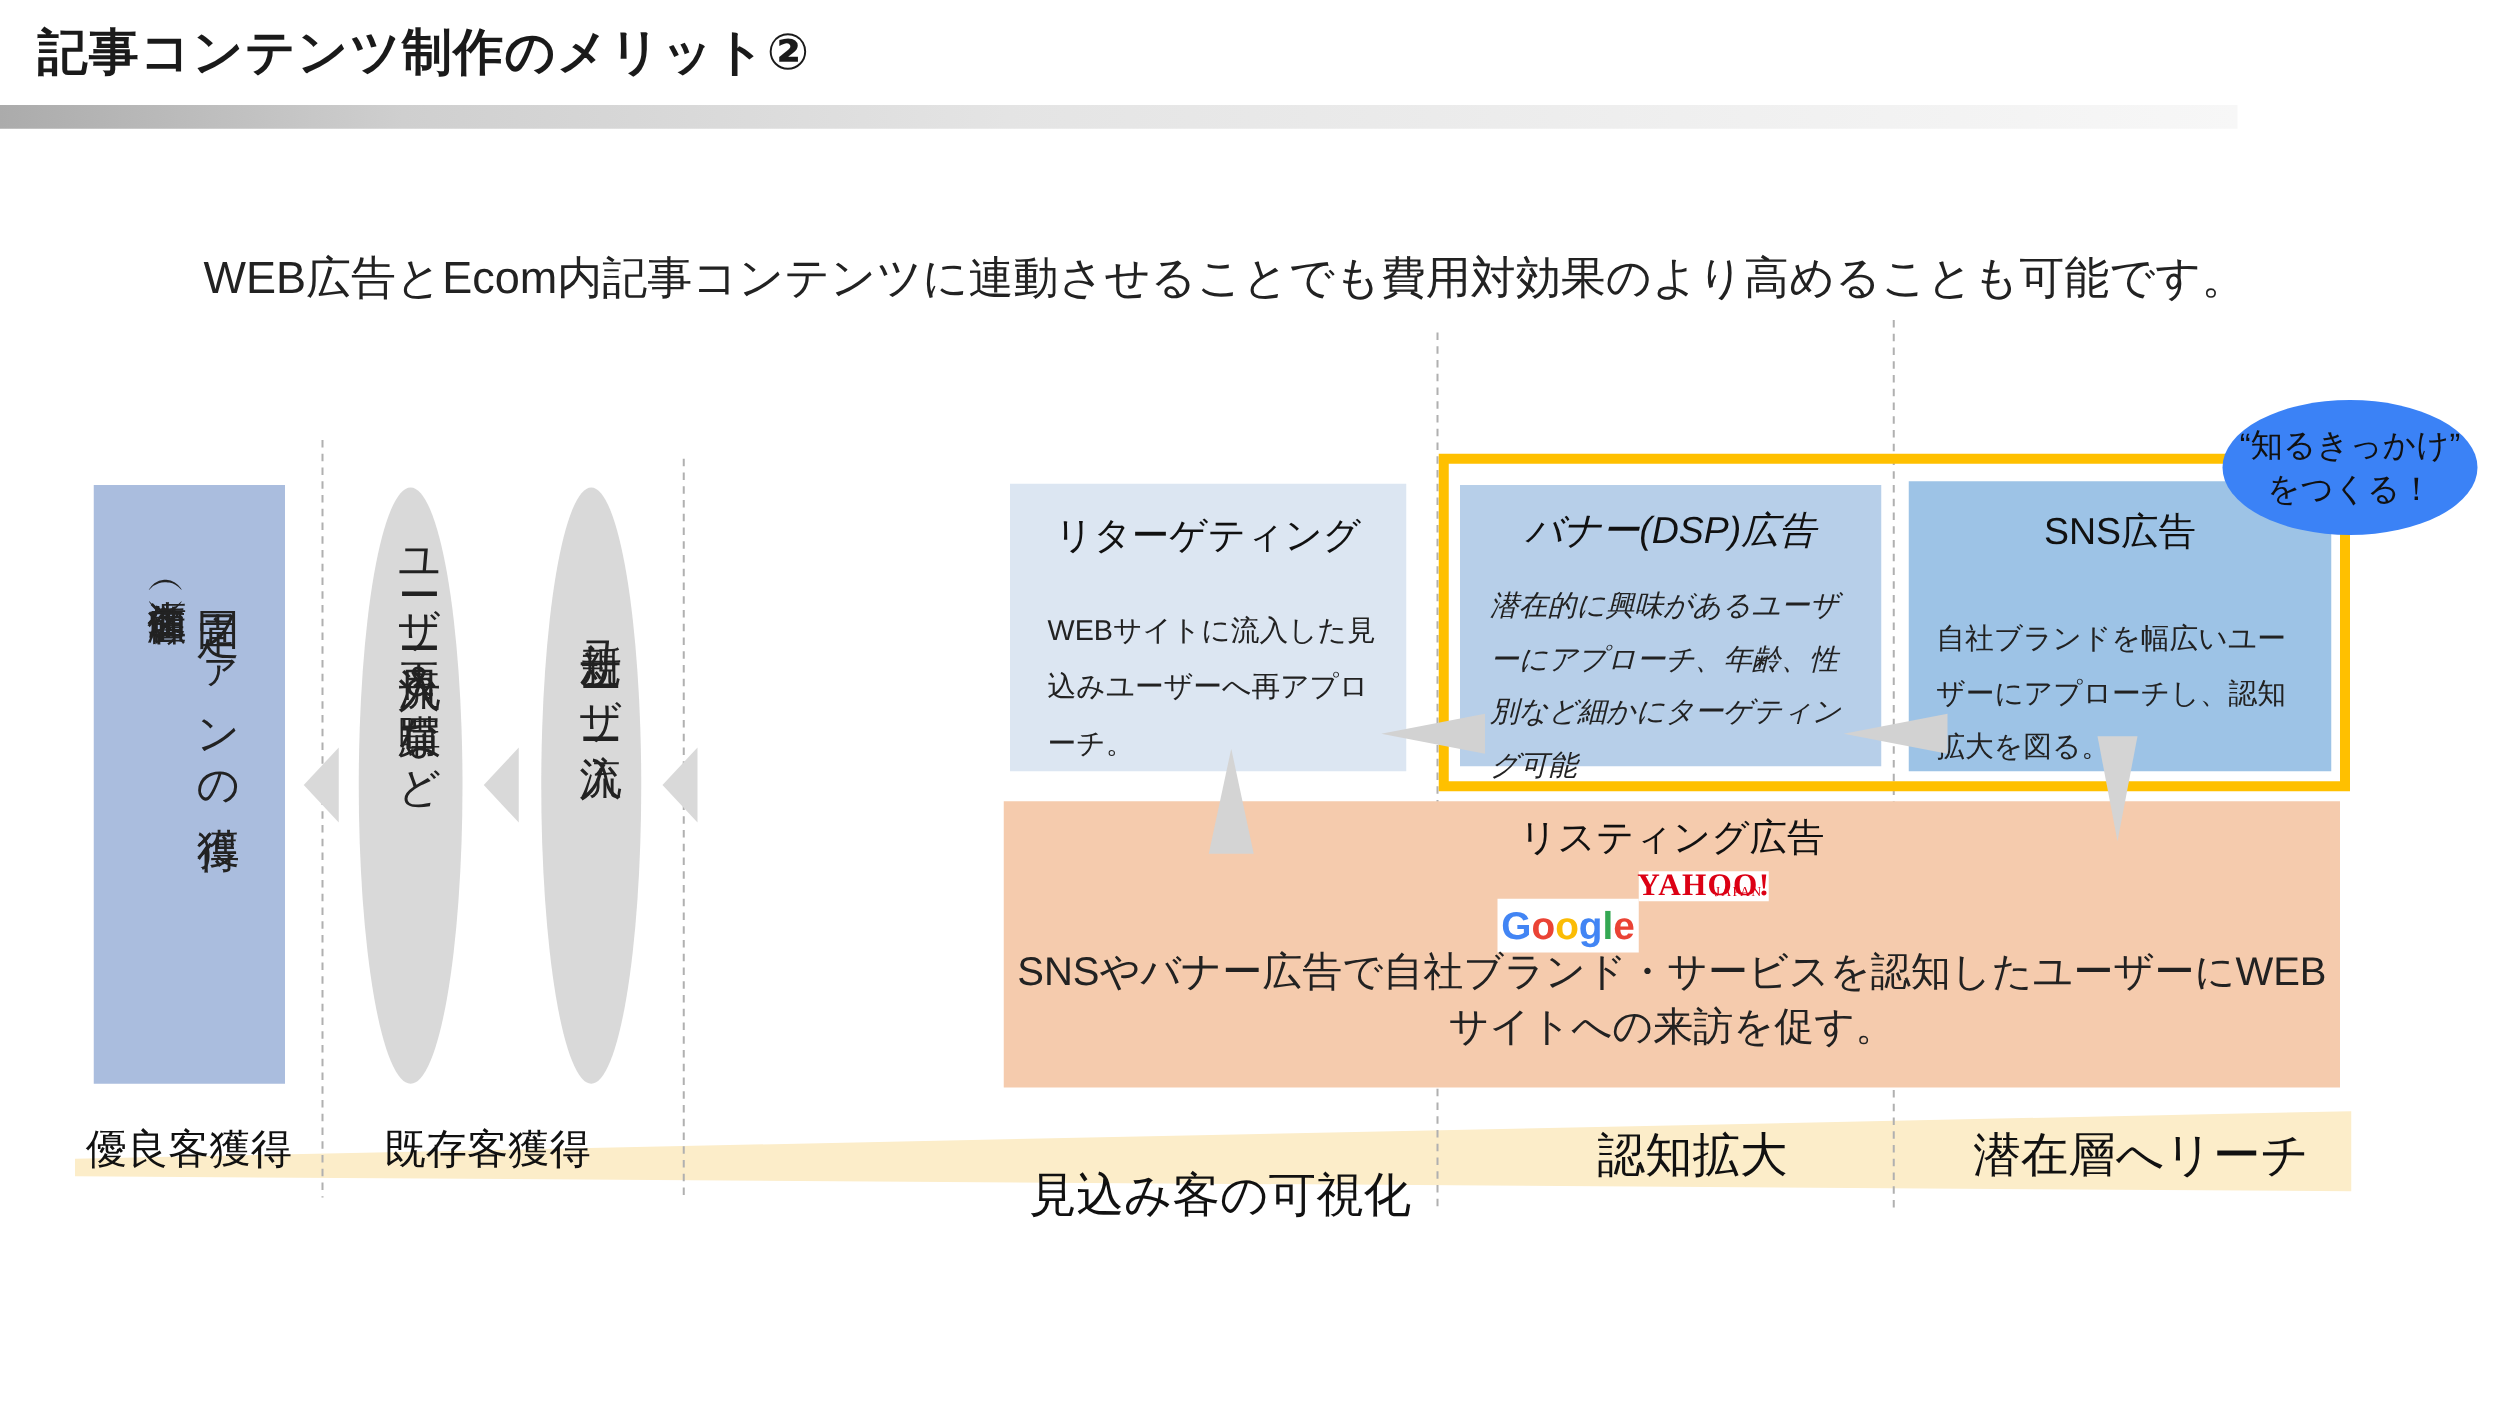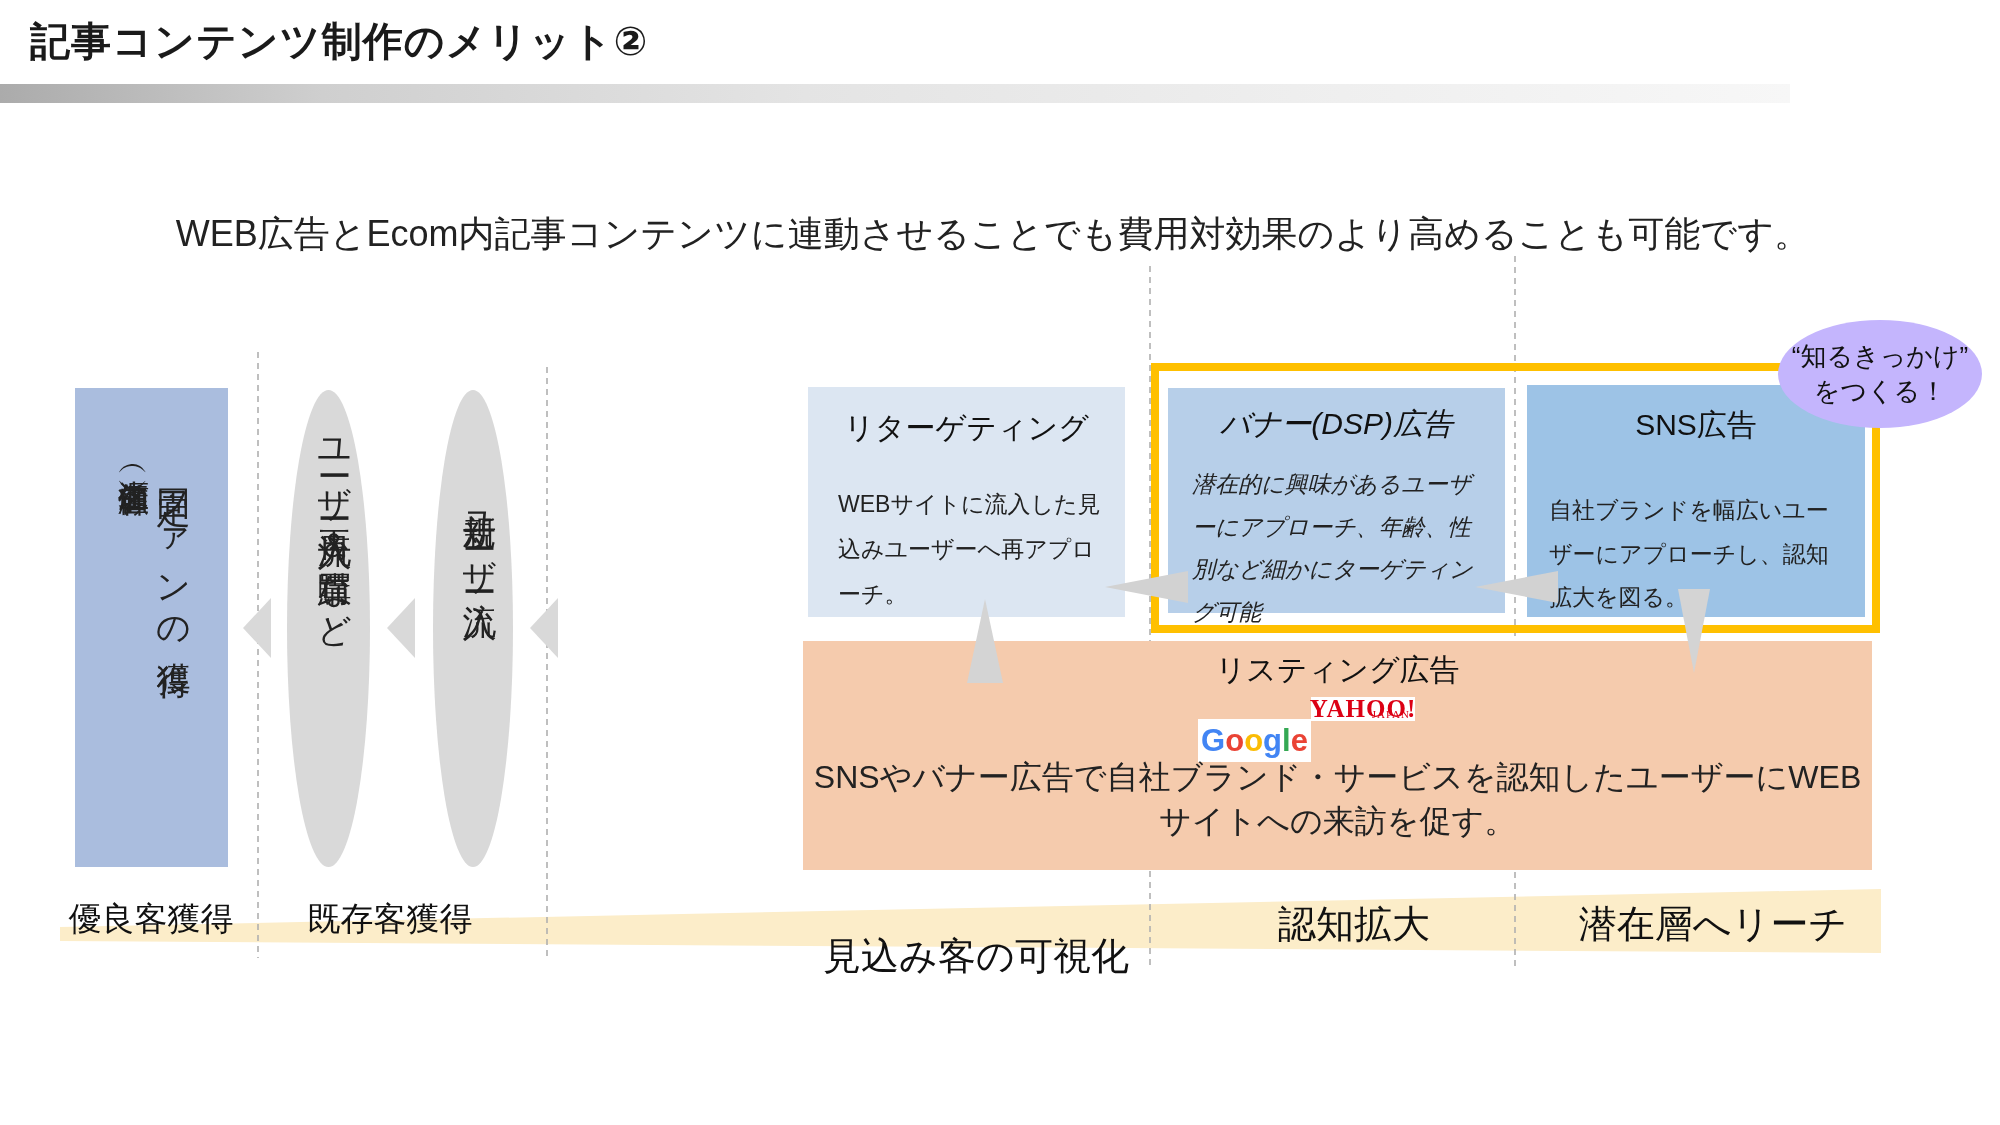--- a/index.html
+++ b/index.html
@@ -5,21 +5,21 @@
   html,body{margin:0;padding:0;background:#fff;}
   #slide{
     position:relative;width:2000px;height:1125px;overflow:hidden;background:#ffffff;
     font-family:"Liberation Sans","DejaVu Sans",sans-serif;color:#1a1a1a;
   }
   .abs{position:absolute;}
   
   #page-title{left:30px;top:14px;font-size:40px;font-weight:bold;letter-spacing:1px;white-space:nowrap;}
   #title-bar{left:0;top:84px;width:1790px;height:19px;
     background:linear-gradient(to right,#ababab 0%,#cfcfcf 18%,#e4e4e4 45%,#efefef 75%,#f7f7f7 100%);}
-  #subtitle{left:150px;top:198px;width:1660px;font-size:36px;text-align:right;white-space:nowrap;color:#222;margin-top:12px;}
+  #subtitle{left:150px;top:198px;width:1660px;font-size:36px;text-align:center;white-space:nowrap;color:#222;}
   
   #underlay,#overlay{left:0;top:0;width:2000px;height:1125px;pointer-events:none;}
   #underlay{z-index:1;} #overlay{z-index:5;}
   
   .vtext{writing-mode:vertical-rl;text-orientation:mixed;white-space:nowrap;color:#222;}
   #fan-box{left:75px;top:388px;width:153px;height:479px;background:#aabdde;z-index:2;}
   #fan-line1{left:151px;top:462px;font-size:34px;letter-spacing:3px;z-index:3;}
   #fan-line2{left:112px;top:455px;font-size:31px;letter-spacing:1px;z-index:3;}
   .gray-ellipse{background:#d9d9d9;border-radius:50%;z-index:2;}
   #ellipse-return{left:287px;top:390px;width:83px;height:477px;}
@@ -32,21 +32,21 @@
   #banner-box{left:1168px;top:388px;width:337px;height:225px;background:#b7cfe9;font-style:italic;}
   #sns-box{left:1527px;top:385px;width:338px;height:232px;background:#9dc3e6;}
   .adbox-title{position:absolute;left:0;width:100%;text-align:center;font-size:30px;color:#111;}
   #retargeting-title{top:21px;} #banner-title{top:16px;} #sns-title{top:20px;}
   .adbox-body{position:absolute;font-size:23px;line-height:1.95;color:#222;}
   #retargeting-body{left:30px;top:95px;width:266px;}
   #banner-body{left:24px;top:75px;width:296px;line-height:1.85;}
   #sns-body{left:22px;top:104px;width:300px;line-height:1.9;}
   
   #highlight-frame{left:1151px;top:363px;width:729px;height:270px;border:8px solid #ffc000;box-sizing:border-box;z-index:4;background:transparent;}
-  #callout{left:1778px;top:320px;width:204px;height:108px;background:#c4b5fd;border-radius:50%;z-index:6;
+  #callout{left:1778px;top:320px;width:204px;height:108px;background:#3b82f6;border-radius:50%;z-index:6;
     display:flex;flex-direction:column;align-items:center;justify-content:center;}
   .callout-line{font-size:26px;line-height:1.35;color:#111;white-space:nowrap;}
   
   #listing-box{left:803px;top:641px;width:1069px;height:229px;background:#f5cbad;z-index:2;}
   #listing-title{position:absolute;left:0;top:9px;width:100%;text-align:center;font-size:30px;color:#111;}
   #logo-row{position:absolute;left:395px;top:51px;display:flex;align-items:flex-start;}
   .logo-chip{background:#fff;display:flex;align-items:center;justify-content:center;margin-top:27px;}
   #google-chip{width:113px;height:43px;}
   #google-logo{font-size:31px;font-weight:bold;letter-spacing:0;}
   #yahoo-chip{width:104px;height:24px;margin-top:5px;position:relative;}

